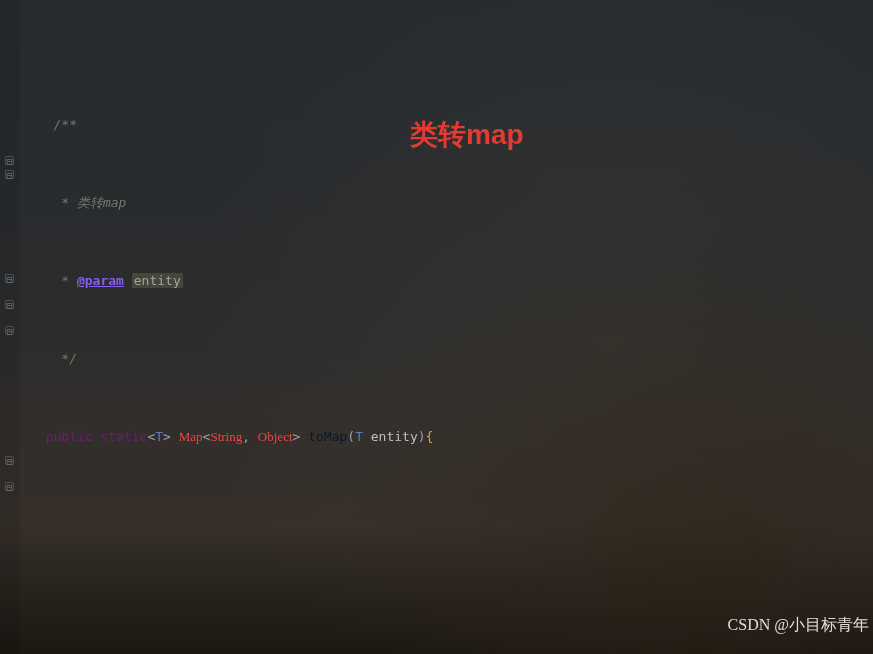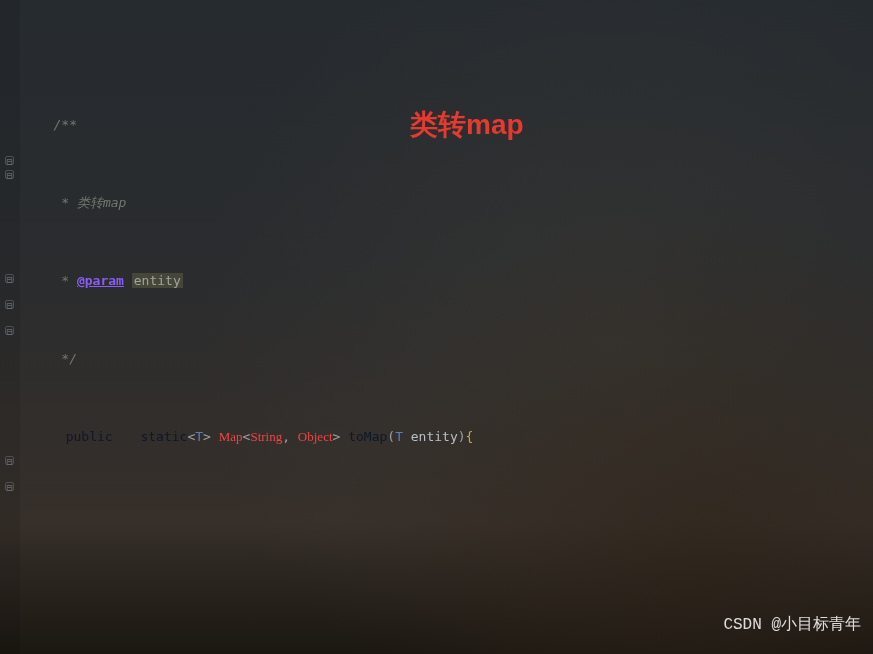--- a/index.html
+++ b/index.html
@@ -37,41 +37,41 @@
     line-height: 9px;
     text-align: center;
     border: 1px solid #4b5157;
     border-radius: 2px;
     cursor: pointer;
   }
   .line { height: 26px; }
   .c-comment { color: #707a6d; font-style: italic; }
   .c-doc-tag { color: #8b5cf6; font-weight: bold; text-decoration: underline; }
   .c-doc-hl { background: rgba(120,120,80,0.35); color: #9fa59a; padding: 0 2px; }
-  .c-kw { color: #0f172a; margin-left: 20px; }
+  .c-kw { color: #701a75; }
   .c-type { color: #ef4444; font-family: Liberation Serif, serif; }
   .c-tp { color: #5a7dbd; }
   .c-name { color: #0f172a; }
   .c-punc { color: #9aa0a6; }
   .c-br { color: #c9a84a; }
   .annotation {
     position: absolute;
-    top: 112px;
+    top: 122px;
     left: 410px;
     font-family: sans-serif;
     font-size: 28px;
     font-weight: bold;
     color: #e43a2f;
     pointer-events: none;
   }
   .watermark {
     position: absolute;
     bottom: 16px;
-    right: 12px;
-    font-family: Liberation Mono, monospace;
+    right: 4px;
+    font-family: Liberation Serif, serif;
     font-size: 16px;
     color: rgba(255,255,255,0.85);
     pointer-events: none;
   }
 </style>
 </head>
 <body>
 
 <div class="bg-overlay"></div>
 

